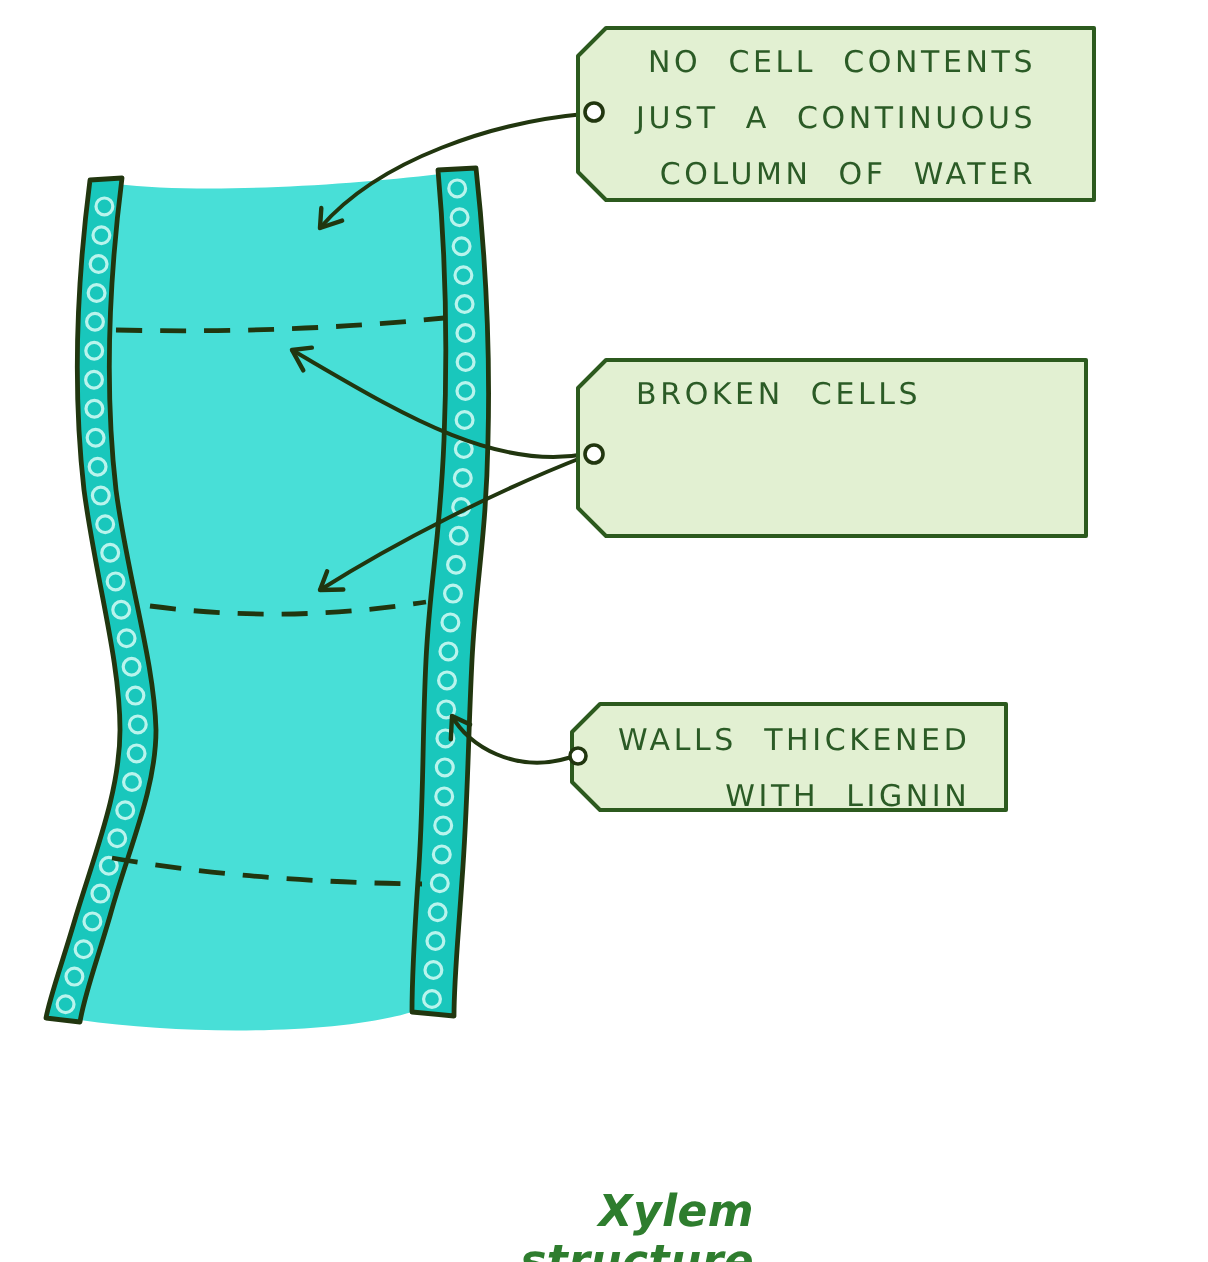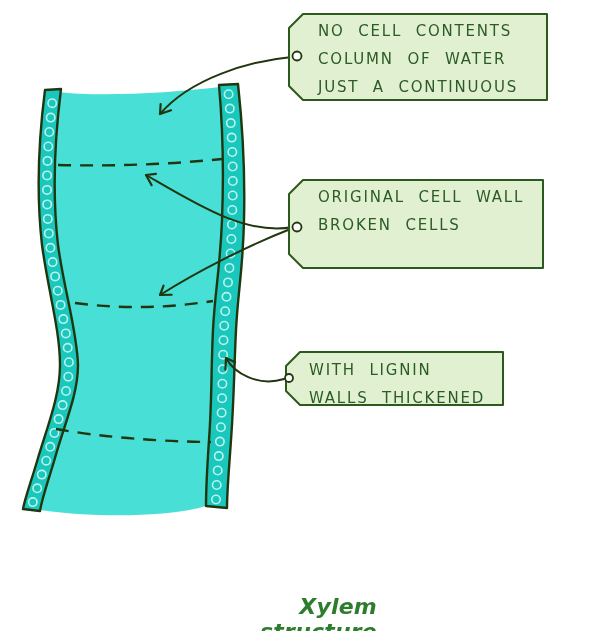--- a/index.html
+++ b/index.html
@@ -10,21 +10,21 @@
   svg{position:absolute;left:0;top:0;}
   .lumen{fill:var(--lumen-cyan,#48dfd7);}
   .band{fill:var(--wall-teal,#19c7bc);stroke:var(--outline-dark,#21360f);stroke-width:2.4;stroke-linejoin:round;}
   .coils circle{fill:none;stroke:var(--coil-light,#b9f4ed);stroke-width:1.6;}
   .dashedline{fill:none;stroke:var(--outline-dark,#21360f);stroke-width:2.4;stroke-dasharray:13 9;}
   .arrow{fill:none;stroke:var(--outline-dark,#21360f);stroke-width:2;stroke-linecap:round;}
   .tagshape{fill:var(--tag-fill,#e2f0d2);stroke:var(--tag-border,#2c5a1e);stroke-width:2;stroke-linejoin:round;}
   .eyelet{fill:#ffffff;stroke:var(--outline-dark,#21360f);stroke-width:1.8;}
   .tag-text{
     position:absolute;color:var(--tag-text,#2b5b26);
-    font-size:15px;letter-spacing:1.8px;word-spacing:7px;line-height:28px;white-space:nowrap;
+    font-size:15px;letter-spacing:1.8px;word-spacing:7px;line-height:28px;white-space:nowrap;text-align:right;
   }
   .tag-text div{height:28px;}
   .caption{
     position:absolute;left:202px;top:594px;width:175px;text-align:right;
     color:var(--caption-green,#2e7d2e);font-style:italic;font-weight:bold;font-size:22px;letter-spacing:0.2px;
   }
 </style>
 </head>
 <body>
 
@@ -127,26 +127,25 @@
     <polygon class="tagshape" points="303,14 547,14 547,100 303,100 289,86 289,28"></polygon>
     <polygon class="tagshape" points="303,180 543,180 543,268 303,268 289,254 289,194"></polygon>
     <polygon class="tagshape" points="300,352 503,352 503,405 300,405 286,391 286,366"></polygon>
     <circle class="eyelet" cx="297" cy="56" r="4.5"></circle>
     <circle class="eyelet" cx="297" cy="227" r="4.5"></circle>
     <circle class="eyelet" cx="289" cy="378" r="4"></circle>
   </svg>
 
   <div class="tag-text" style="left:318px;top:17px">
     <div>NO CELL CONTENTS</div>
+    <div>JUST A CONTINUOUS</div>
     <div>COLUMN OF WATER</div>
-    <div>JUST A CONTINUOUS</div>
   </div>
   <div class="tag-text" style="left:318px;top:183px">
-    <div>ORIGINAL CELL WALL</div>
     <div>BROKEN CELLS</div>
   </div>
   <div class="tag-text" style="left:309px;top:356px">
+    <div>WALLS THICKENED</div>
     <div>WITH LIGNIN</div>
-    <div>WALLS THICKENED</div>
   </div>
 
   <div class="caption">Xylem structure</div>
 </div>
 
 </body></html>

